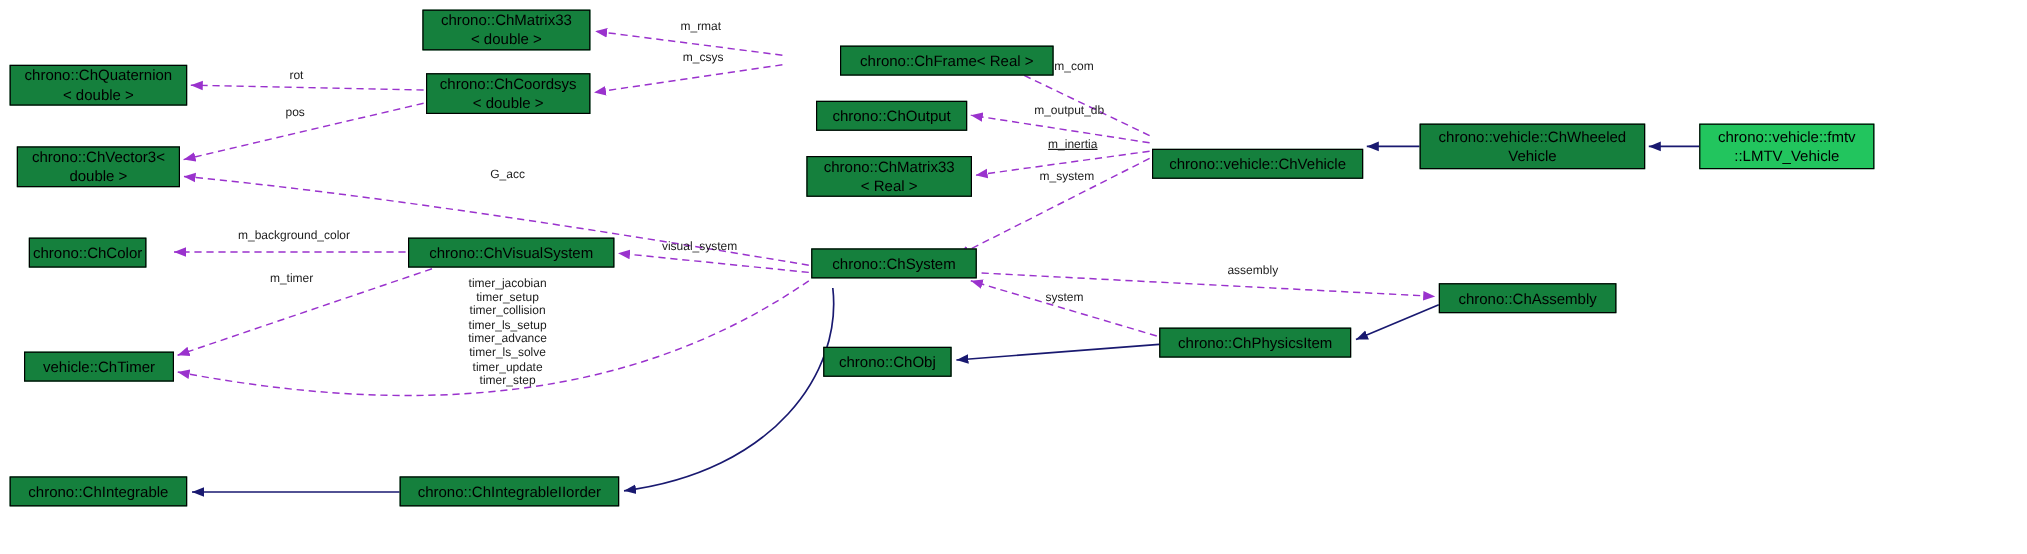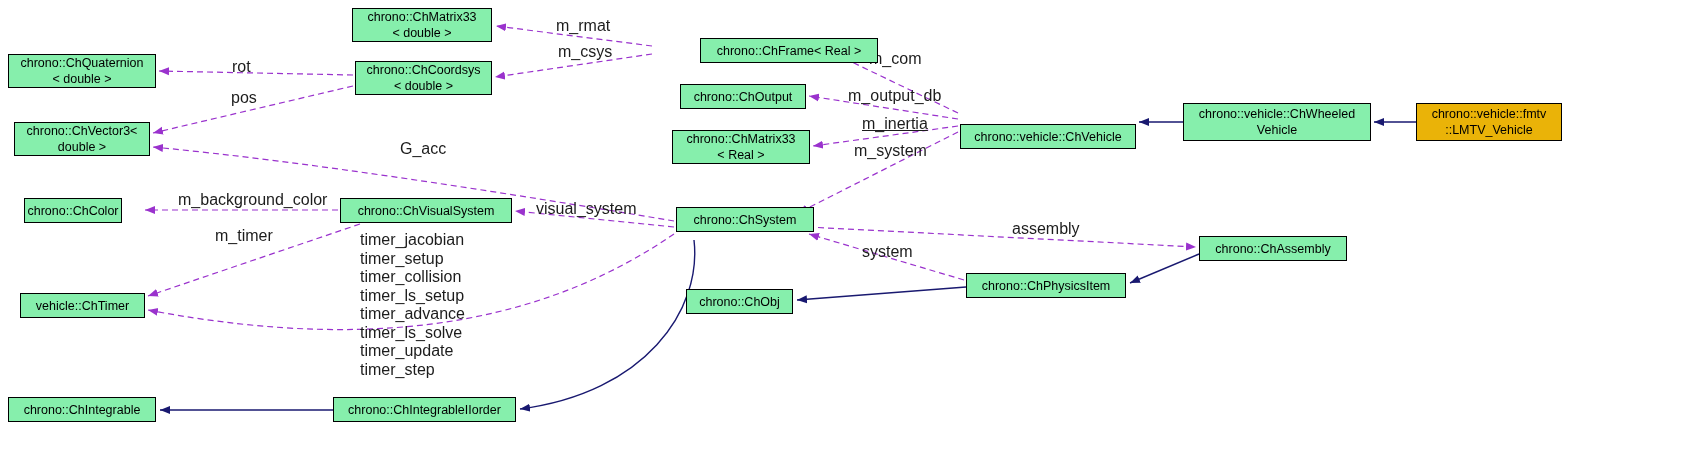--- a/index.html
+++ b/index.html
@@ -24,43 +24,44 @@
     stroke-dasharray: 6 4;
   }
   .edge-inherit {
     fill: none;
     stroke: #191970;
     stroke-width: 1.4;
   }
   .node {
     position: absolute;
     border: 1px solid #000000;
-    background: #86efac;
+    background: #15803d;
     display: flex;
     align-items: center;
     justify-content: center;
     text-align: center;
     font-size: 12.5px;
     line-height: 1.28;
     color: #000000;
     white-space: pre-line;
     padding: 0 4px;
     cursor: pointer;
   }
   .node.highlight {
-    background: #eab308;
+    background: #22c55e;
     cursor: default;
     text-align: center;
   }
   .elabel {
     position: absolute;
-    font-size: 16px;
+    font-size: 10px;
     line-height: 1.16;
     color: #1c1c1c;
     white-space: pre-line;
+    text-align: center;
   }
 </style>
 </head>
 <body>
 
 <div class="canvas">
 
   <svg class="edges" width="1689" height="462" viewBox="0 0 1689 462" xmlns="http://www.w3.org/2000/svg">
     <defs>
       <marker id="arrow-purple" markerUnits="userSpaceOnUse" markerWidth="11" markerHeight="9" refX="10" refY="4.5" orient="auto">

